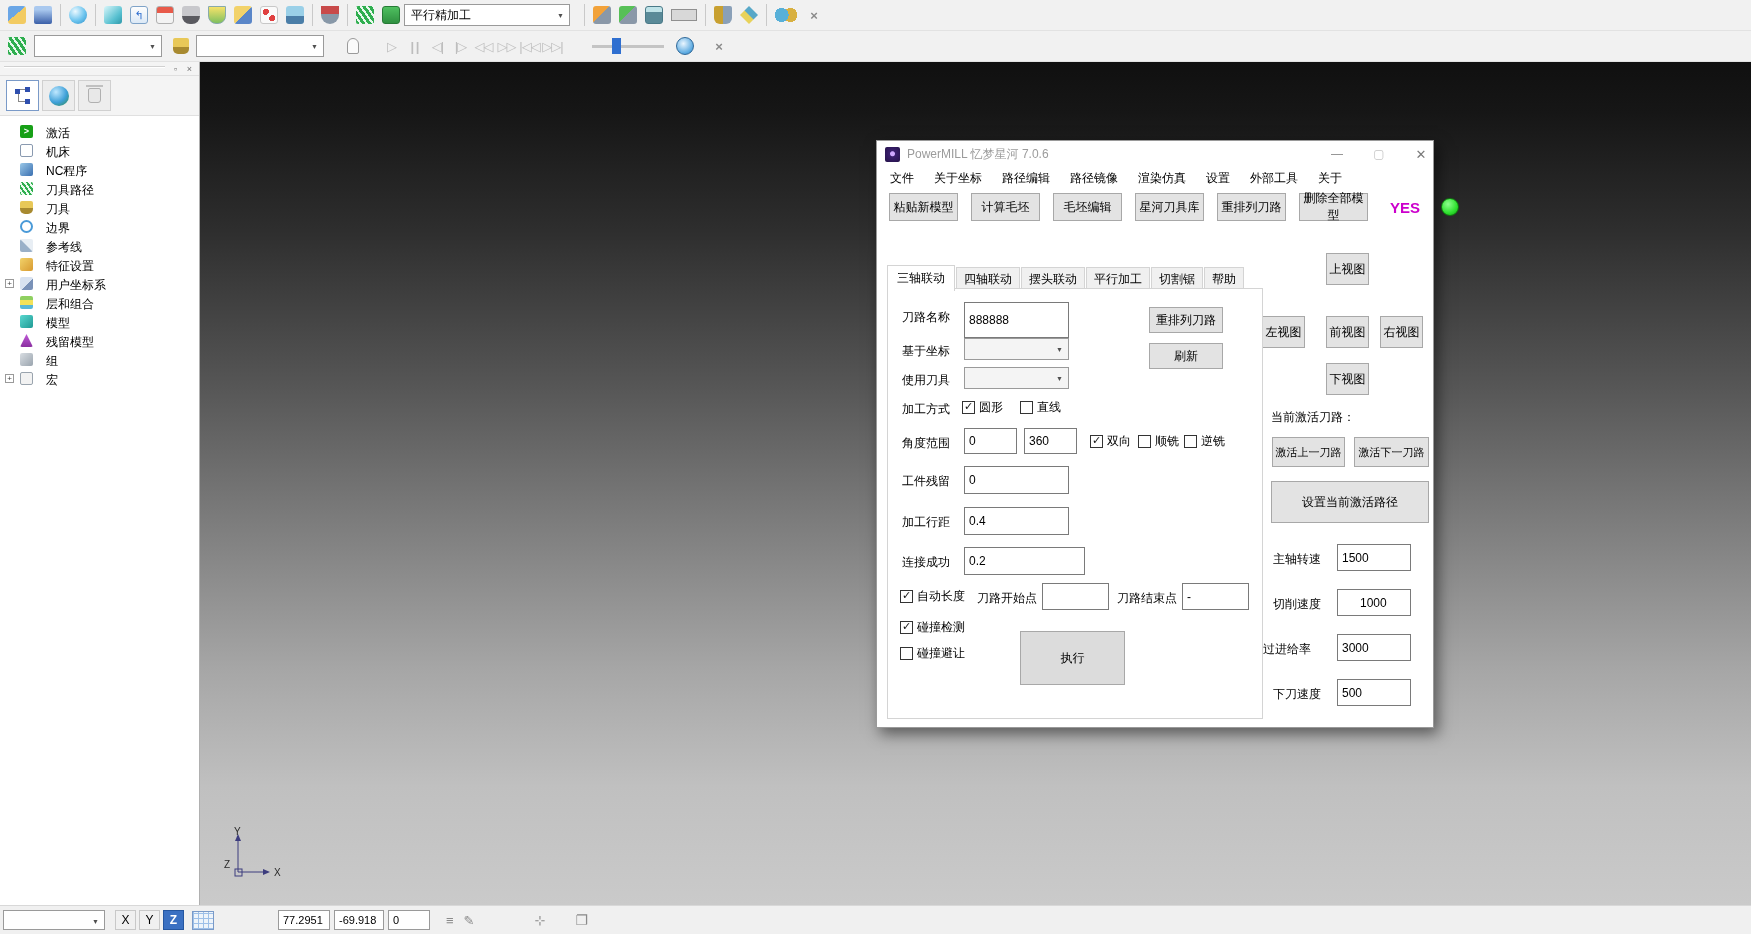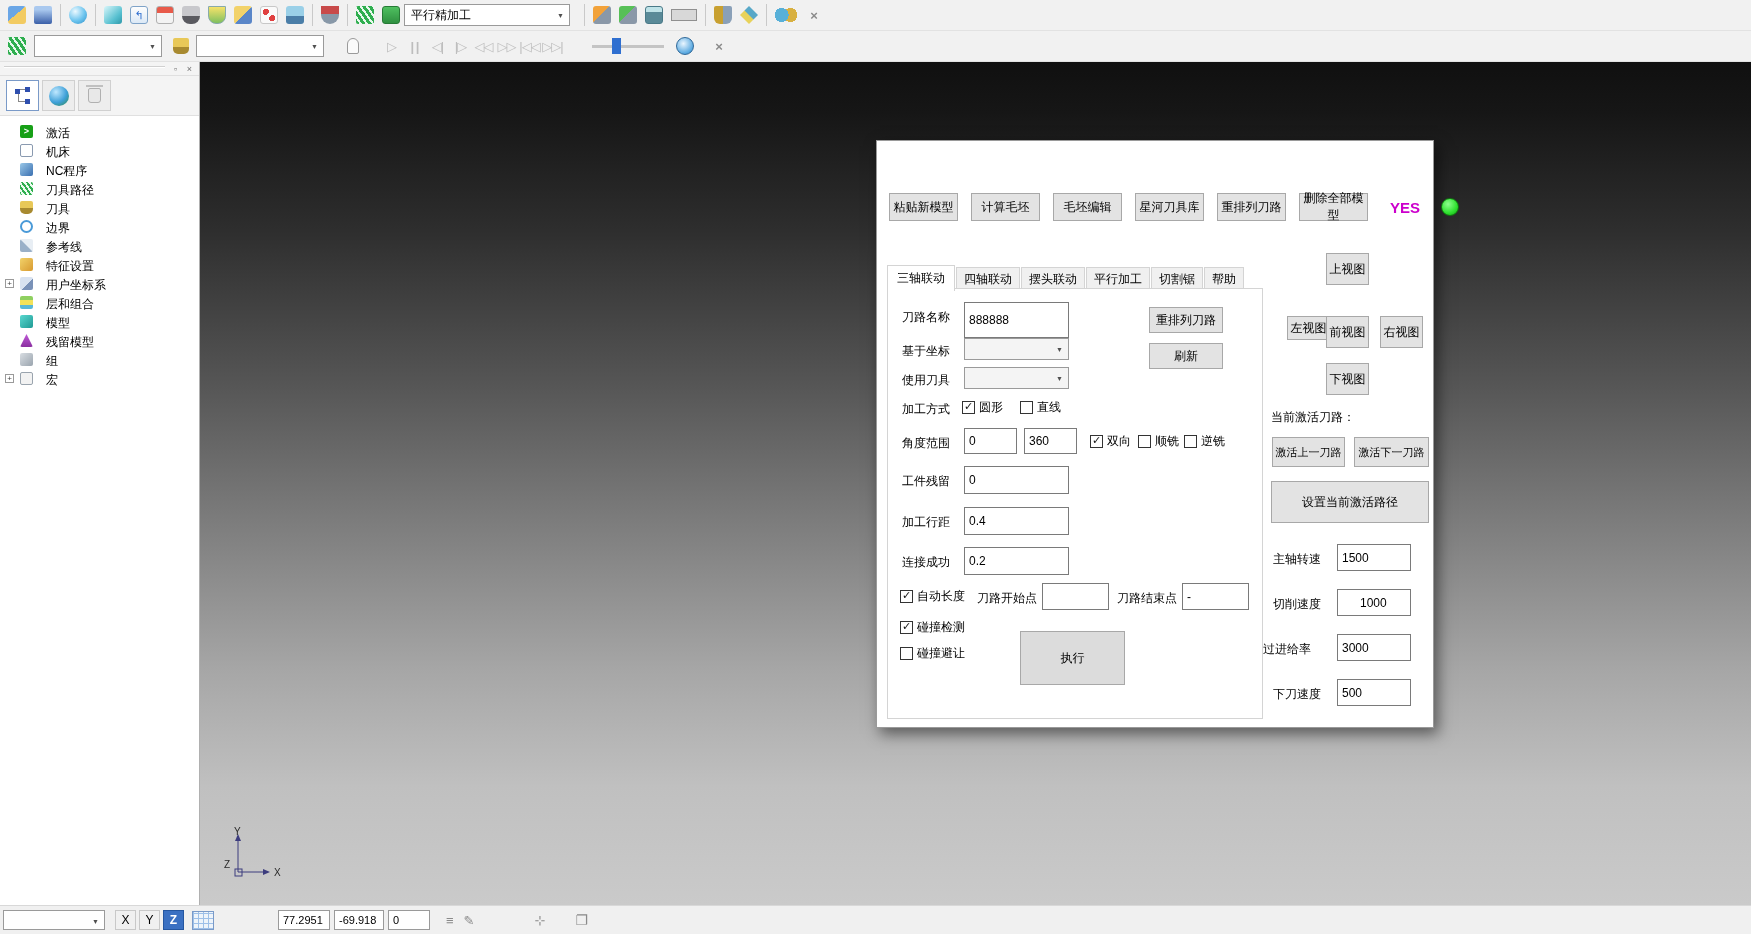--- a/index.html
+++ b/index.html
@@ -356,20 +356,37 @@
   <polygon points="16,8 13,15 19,15" fill="#3c3c7e"></polygon>
   <line x1="16" y1="46" x2="44" y2="46" stroke="#3c3c7e" stroke-width="1"></line>
   <polygon points="48,46 41,43 41,49" fill="#3c3c7e"></polygon>
   <rect x="13" y="43" width="7" height="7" fill="none" stroke="#3c3c7e" stroke-width="1"></rect>
   <text x="12" y="9" font-size="10" fill="#2a2a2a">Y</text>
   <text x="52" y="50" font-size="10" fill="#2a2a2a">X</text>
   <text x="2" y="42" font-size="10" fill="#2a2a2a">Z</text>
 </svg>
 
 <div id="dialog">
+  <div class="dlg-title">
+    <span class="appico"></span>
+    <span class="ttl">PowerMILL 忆梦星河  7.0.6</span>
+    <span class="wc wc-min">—</span>
+    <span class="wc wc-max">▢</span>
+    <span class="wc wc-close">✕</span>
+  </div>
+  <div class="dlg-menu">
+    <span>文件</span>
+    <span>关于坐标</span>
+    <span>路径编辑</span>
+    <span>路径镜像</span>
+    <span>渲染仿真</span>
+    <span>设置</span>
+    <span>外部工具</span>
+    <span>关于</span>
+  </div>
 
   <div id="btnrow1" class="btnrow">
     <button class="wbtn">粘贴新模型</button>
     <button class="wbtn">计算毛坯</button>
     <button class="wbtn">毛坯编辑</button>
     <button class="wbtn">星河刀具库</button>
     <button class="wbtn">重排列刀路</button>
     <button class="wbtn">删除全部模型</button>
     <span id="yes-label" class="magenta">YES</span>
     <span class="green-dot"></span>
@@ -426,21 +443,21 @@
       <span>逆铣</span>
     </div>
 
     <span class="fl" style="left:14px;top:184px">工件残留</span>
     <input class="tin" style="left: 76px; top: 177px; width: 105px; height: 28px;" value="0">
 
     <span class="fl" style="left:14px;top:225px">加工行距</span>
     <input class="tin" style="left: 76px; top: 218px; width: 105px; height: 28px;" value="0.4">
 
     <span class="fl" style="left:14px;top:265px">连接成功</span>
-    <input class="tin" style="left: 76px; top: 258px; width: 105px; height: 28px;" value="0.2">
+    <input class="tin" style="left: 76px; top: 258px; width: 121px; height: 28px;" value="0.2">
 
     <div class="cbrow" style="left:12px;top:299px">
       <span class="cb checked"></span>
       <span>自动长度</span>
     </div>
     <span class="fl" style="left:89px;top:301px">刀路开始点</span>
     <input class="tin" style="left: 154px; top: 294px; width: 67px; height: 27px;" value="">
     <span class="fl" style="left:229px;top:301px">刀路结束点</span>
     <input class="tin" style="left: 294px; top: 294px; width: 67px; height: 27px;" value="-">
 
@@ -449,21 +466,21 @@
       <span>碰撞检测</span>
     </div>
     <div class="cbrow" style="left:12px;top:356px">
       <span class="cb"></span>
       <span>碰撞避让</span>
     </div>
     <button class="wbtn" style="position:absolute;left:132px;top:342px;width:105px;height:54px;background:#dcdcdc">执行</button>
   </div>
 
   <button class="sideb" style="left:449px;top:112px;width:43px;height:32px">上视图</button>
-  <button class="sideb" style="left:410px;top:175px;width:43px;height:24px">左视图</button>
+  <button class="sideb" style="left:385px;top:175px;width:43px;height:32px">左视图</button>
   <button class="sideb" style="left:449px;top:175px;width:43px;height:32px">前视图</button>
   <button class="sideb" style="left:503px;top:175px;width:43px;height:32px">右视图</button>
   <button class="sideb" style="left:449px;top:222px;width:43px;height:32px">下视图</button>
 
   <span class="fl" style="left:394px;top:268px">当前激活刀路：</span>
   <button class="sideb" style="left:395px;top:296px;width:73px;height:30px;font-size:11px">激活上一刀路</button>
   <button class="sideb" style="left:477px;top:296px;width:75px;height:30px;font-size:11px">激活下一刀路</button>
   <button class="sideb" style="left:394px;top:340px;width:158px;height:42px">设置当前激活路径</button>
 
   <span class="fl" style="left:396px;top:410px">主轴转速</span>

